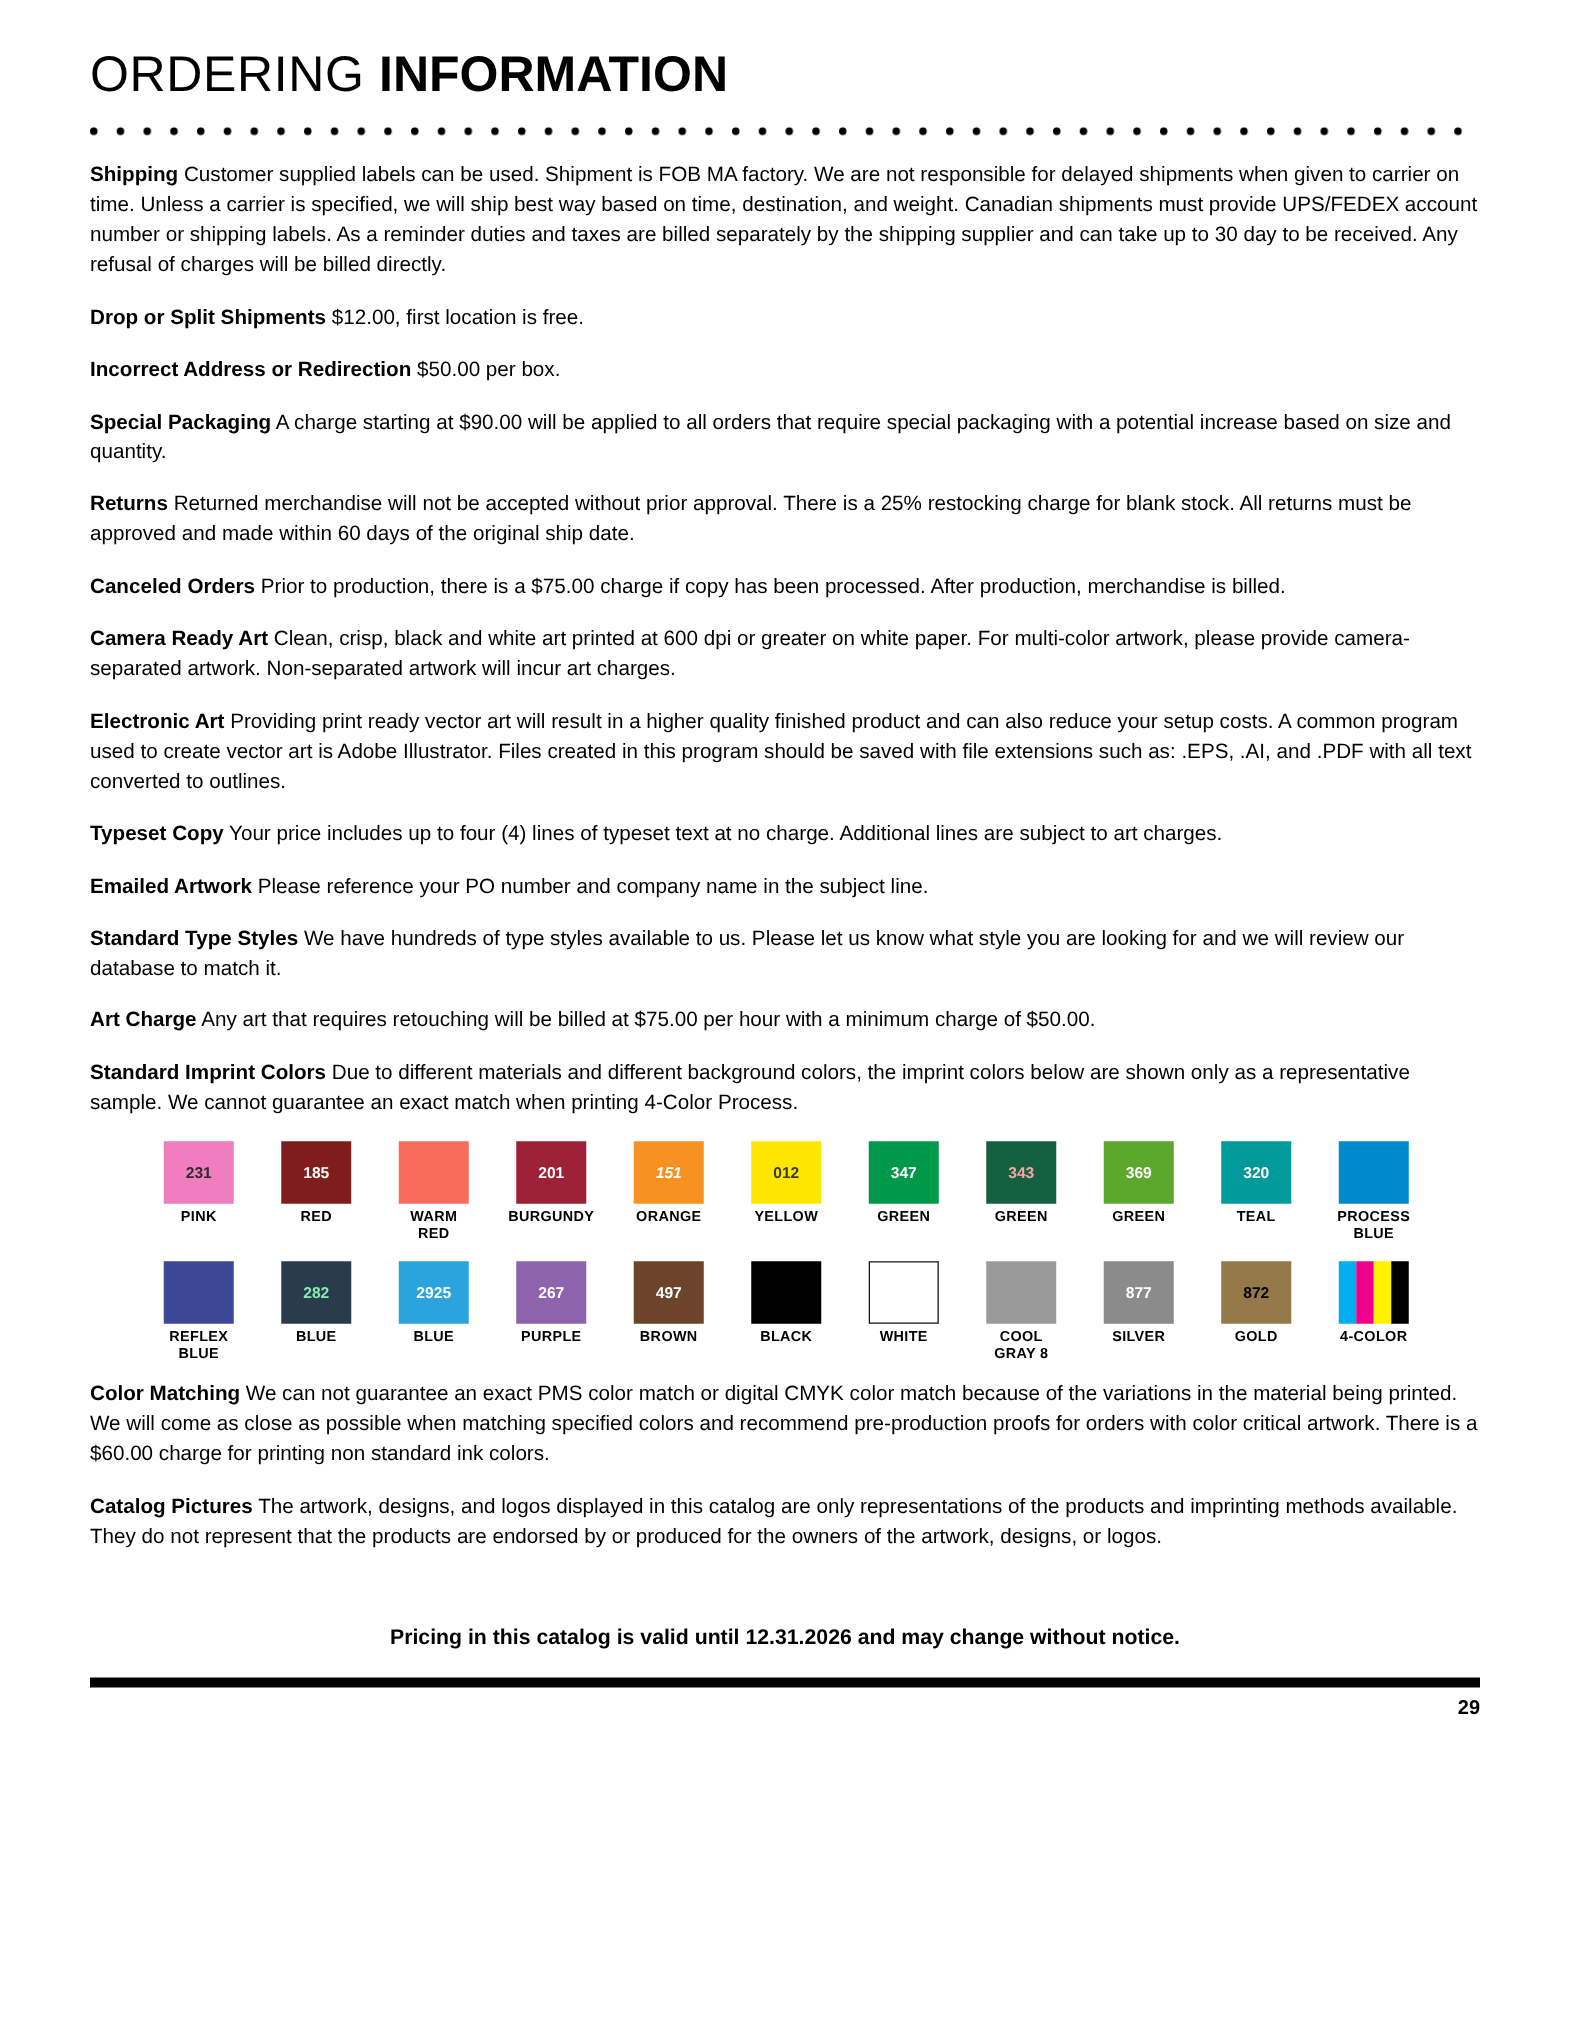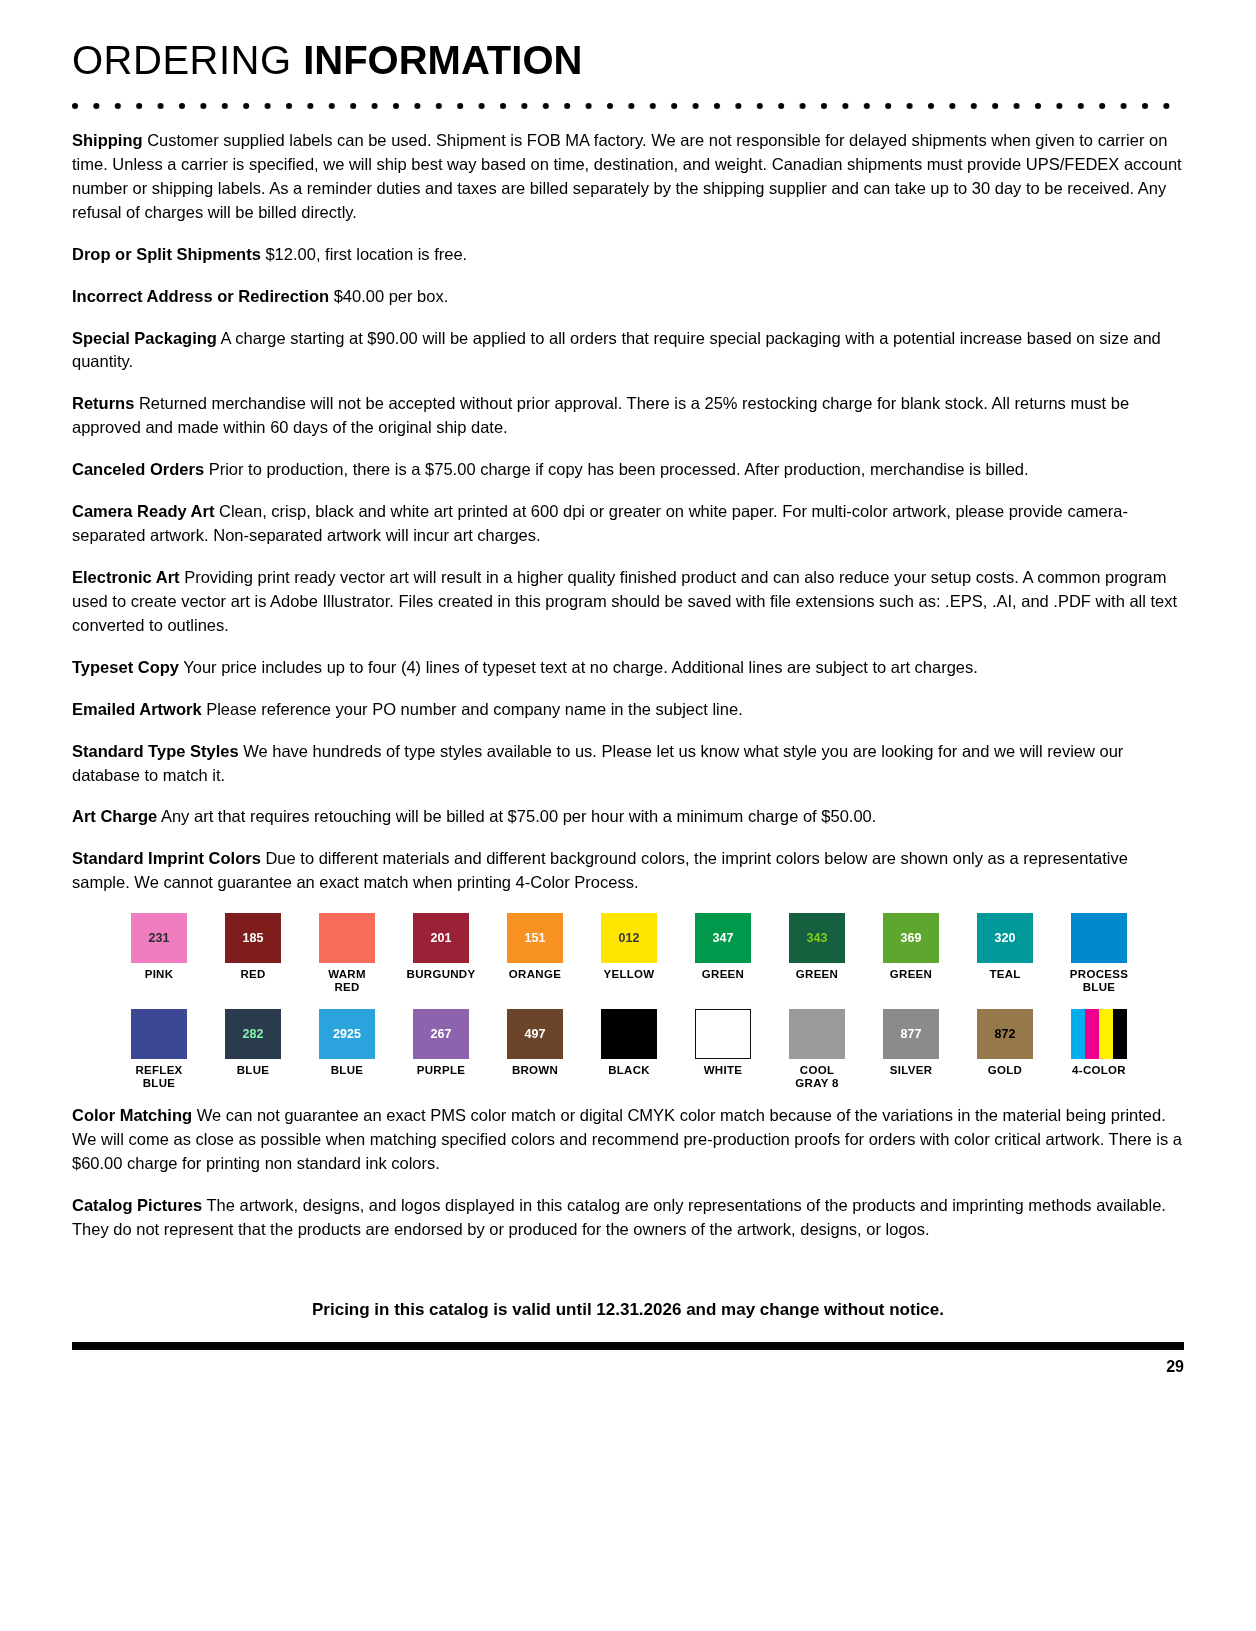--- a/index.html
+++ b/index.html
@@ -139,21 +139,21 @@
         </pattern>
       </defs>
       <rect x="0" y="0" width="1112" height="10" fill="url(#dots)"></rect>
     </svg>
   </div>
 
   <div class="content">
     <div id="sections-top">
         <p class="para"><b>Shipping</b><span> Customer supplied labels can be used. Shipment is FOB MA factory. We are not responsible for delayed shipments when given to carrier on time. Unless a carrier is specified, we will ship best way based on time, destination, and weight. Canadian shipments must provide UPS/FEDEX account number or shipping labels. As a reminder duties and taxes are billed separately by the shipping supplier and can take up to 30 day to be received. Any refusal of charges will be billed directly.</span></p>
         <p class="para"><b>Drop or Split Shipments</b><span> $12.00, first location is free.</span></p>
-        <p class="para"><b>Incorrect Address or Redirection</b><span> $40.00 per box.</span></p>
+        <p class="para"><b>Incorrect Address or Redirection</b><span> $50.00 per box.</span></p>
         <p class="para"><b>Special Packaging</b><span> A charge starting at $90.00 will be applied to all orders that require special packaging with a potential increase based on size and quantity.</span></p>
         <p class="para"><b>Returns</b><span> Returned merchandise will not be accepted without prior approval. There is a 25% restocking charge for blank stock. All returns must be approved and made within 60 days of the original ship date.</span></p>
         <p class="para"><b>Canceled Orders</b><span> Prior to production, there is a $75.00 charge if copy has been processed. After production, merchandise is billed.</span></p>
         <p class="para"><b>Camera Ready Art</b><span> Clean, crisp, black and white art printed at 600 dpi or greater on white paper. For multi-color artwork, please provide camera-separated artwork. Non-separated artwork will incur art charges.</span></p>
         <p class="para"><b>Electronic Art</b><span> Providing print ready vector art will result in a higher quality finished product and can also reduce your setup costs. A common program used to create vector art is Adobe Illustrator. Files created in this program should be saved with file extensions such as: .EPS, .AI, and .PDF with all text converted to outlines.</span></p>
         <p class="para"><b>Typeset Copy</b><span> Your price includes up to four (4) lines of typeset text at no charge. Additional lines are subject to art charges.</span></p>
         <p class="para"><b>Emailed Artwork</b><span> Please reference your PO number and company name in the subject line.</span></p>
         <p class="para"><b>Standard Type Styles</b><span> We have hundreds of type styles available to us. Please let us know what style you are looking for and we will review our database to match it.</span></p>
         <p class="para"><b>Art Charge</b><span> Any art that requires retouching will be billed at $75.00 per hour with a minimum charge of $50.00.</span></p>
         <p class="para"><b>Standard Imprint Colors</b><span> Due to different materials and different background colors, the imprint colors below are shown only as a representative sample. We cannot guarantee an exact match when printing 4-Color Process.</span></p>
@@ -178,40 +178,40 @@
             <div class="swatch-label">WARM
 RED</div>
           </div>
           <div class="swatch-cell">
             <div class="swatch-chip" style="background: rgb(157, 33, 54);">
               <span class="swatch-num" style="color: rgb(255, 255, 255);">201</span>
             </div>
             <div class="swatch-label">BURGUNDY</div>
           </div>
           <div class="swatch-cell">
-            <div class="swatch-chip" style="background: rgb(247, 146, 34);">
+            <div class="swatch-chip" style="background: rgb(247, 146, 34); font-style: italic;">
               <span class="swatch-num" style="color: rgb(255, 255, 255);">151</span>
             </div>
             <div class="swatch-label">ORANGE</div>
           </div>
           <div class="swatch-cell">
             <div class="swatch-chip" style="background: rgb(254, 230, 0);">
               <span class="swatch-num" style="color: rgb(58, 58, 58);">012</span>
             </div>
             <div class="swatch-label">YELLOW</div>
           </div>
           <div class="swatch-cell">
             <div class="swatch-chip" style="background: rgb(0, 152, 74);">
               <span class="swatch-num" style="color: rgb(255, 255, 255);">347</span>
             </div>
             <div class="swatch-label">GREEN</div>
           </div>
           <div class="swatch-cell">
             <div class="swatch-chip" style="background: rgb(21, 97, 63);">
-              <span class="swatch-num" style="color: #84cc16;">343</span>
+              <span class="swatch-num" style="color: #fca5a5;">343</span>
             </div>
             <div class="swatch-label">GREEN</div>
           </div>
           <div class="swatch-cell">
             <div class="swatch-chip" style="background: rgb(94, 167, 47);">
               <span class="swatch-num" style="color: rgb(255, 255, 255);">369</span>
             </div>
             <div class="swatch-label">GREEN</div>
           </div>
           <div class="swatch-cell">

